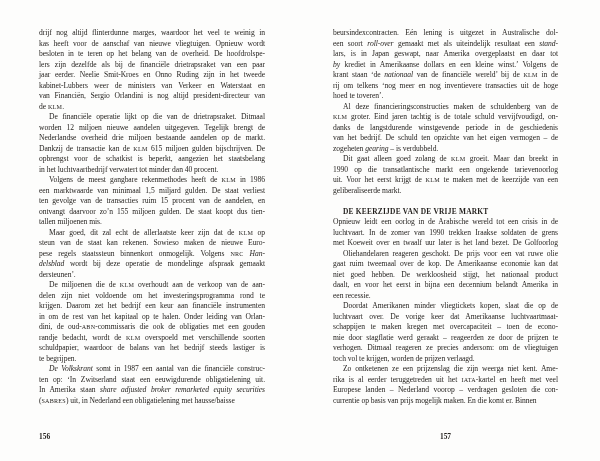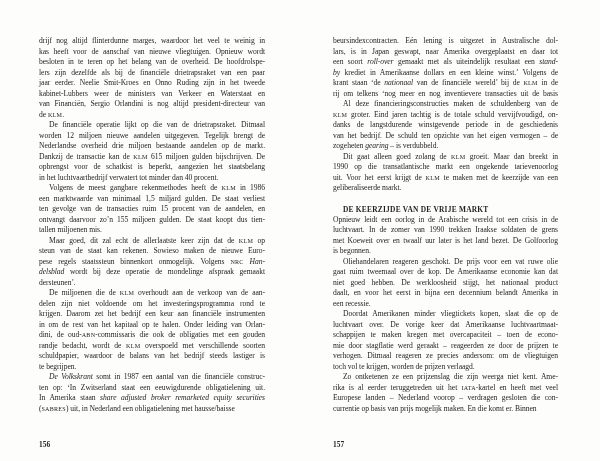--- a/index.html
+++ b/index.html
@@ -5,21 +5,21 @@
   html, body {
     margin: 0;
     padding: 0;
     width: 600px;
     height: 461px;
     font-family: "Liberation Serif", "DejaVu Serif", serif;
     background: #fdfdfc;
   }
   .spread {
     position: absolute;
-    left: 0; top: 8px;
+    left: 0; top: 0;
     width: 600px; height: 444px;
     background: var(--paper, #fdfdfc);
     overflow: hidden;
   }
   .textcol {
     position: absolute;
     top: 28px;
     color: var(--ink, #211e1b);
     font-size: 7.6px;
     line-height: 10.5px;
@@ -50,21 +50,21 @@
     margin-bottom: 0;
   }
   .pagenum {
     position: absolute;
     top: 432px;
     font-size: 7.4px;
     font-weight: bold;
     color: var(--ink, #211e1b);
   }
   .pagenum.leftnum  { left: 39px; }
-  .pagenum.rightnum { left: 333px; width: 225px; text-align: left; }
+  .pagenum.rightnum { left: 333px; width: 225px; text-align: center; }
 </style>
 </head>
 <body>
 
 <div class="spread">
   <div class="textcol leftcol" id="left-col">
       <div class="para">
         <div class="line">drijf nog altijd flinterdunne marges, waardoor het veel te weinig in</div>
         <div class="line">kas heeft voor de aanschaf van nieuwe vliegtuigen. Opnieuw wordt</div>
         <div class="line">besloten in te teren op het belang van de overheid. De hoofdrolspe-</div>
@@ -109,45 +109,45 @@
       <div class="para indent">
         <div class="line"><span class="it">De Volkskrant</span> somt in 1987 een aantal van die financiële construc-</div>
         <div class="line">ten op: ‘In Zwitserland staat een eeuwigdurende obligatielening uit.</div>
         <div class="line">In Amerika staan <span class="it">share adjusted broker remarketed equity securities</span></div>
         <div class="line lastline">(<span class="sc">SABRES</span>) uit, in Nederland een obligatielening met hausse/baisse</div>
       </div>
     </div>
   <div class="textcol rightcol" id="right-col">
       <div class="para">
         <div class="line">beursindexcontracten. Eén lening is uitgezet in Australische dol-</div>
+        <div class="line">een soort <span class="it">roll-over</span> gemaakt met als uiteindelijk resultaat een <span class="it">stand-</span></div>
         <div class="line">lars, is in Japan geswapt, naar Amerika overgeplaatst en daar tot</div>
-        <div class="line">een soort <span class="it">roll-over</span> gemaakt met als uiteindelijk resultaat een <span class="it">stand-</span></div>
         <div class="line"><span class="it">by</span> krediet in Amerikaanse dollars en een kleine winst.’ Volgens de</div>
         <div class="line">krant staan ‘de <span class="it">nationaal</span> van de financiële wereld’ bij de <span class="sc">KLM</span> in de</div>
-        <div class="line">rij om telkens ‘nog meer en nog inventievere transacties uit de basis</div>
+        <div class="line">rij om telkens ‘nog meer en nog inventievere transacties uit de hoge</div>
+        <div class="line lastline">hoed te toveren’.</div>
       </div>
       <div class="para indent">
         <div class="line">Al deze financieringsconstructies maken de schuldenberg van de</div>
         <div class="line"><span class="sc">KLM</span> groter. Eind jaren tachtig is de totale schuld vervijfvoudigd, on-</div>
         <div class="line">danks de langstdurende winstgevende periode in de geschiedenis</div>
         <div class="line">van het bedrijf. De schuld ten opzichte van het eigen vermogen – de</div>
         <div class="line lastline">zogeheten <span class="it">gearing</span> – is verdubbeld.</div>
       </div>
       <div class="para indent">
         <div class="line">Dit gaat alleen goed zolang de <span class="sc">KLM</span> groeit. Maar dan breekt in</div>
         <div class="line">1990 op die transatlantische markt een ongekende tarievenoorlog</div>
         <div class="line">uit. Voor het eerst krijgt de <span class="sc">KLM</span> te maken met de keerzijde van een</div>
         <div class="line lastline">geliberaliseerde markt.</div>
       </div>
       <div class="heading">DE KEERZIJDE VAN DE VRIJE MARKT</div>
       <div class="para">
         <div class="line">Opnieuw leidt een oorlog in de Arabische wereld tot een crisis in de</div>
         <div class="line">luchtvaart. In de zomer van 1990 trekken Iraakse soldaten de grens</div>
         <div class="line">met Koeweit over en twaalf uur later is het land bezet. De Golfoorlog</div>
-        <div class="line lastline">is begonnen.</div>
       </div>
       <div class="para indent">
         <div class="line">Oliehandelaren reageren geschokt. De prijs voor een vat ruwe olie</div>
         <div class="line">gaat ruim tweemaal over de kop. De Amerikaanse economie kan dat</div>
         <div class="line">niet goed hebben. De werkloosheid stijgt, het nationaal product</div>
         <div class="line">daalt, en voor het eerst in bijna een decennium belandt Amerika in</div>
         <div class="line lastline">een recessie.</div>
       </div>
       <div class="para indent">
         <div class="line">Doordat Amerikanen minder vliegtickets kopen, slaat die op de</div>

